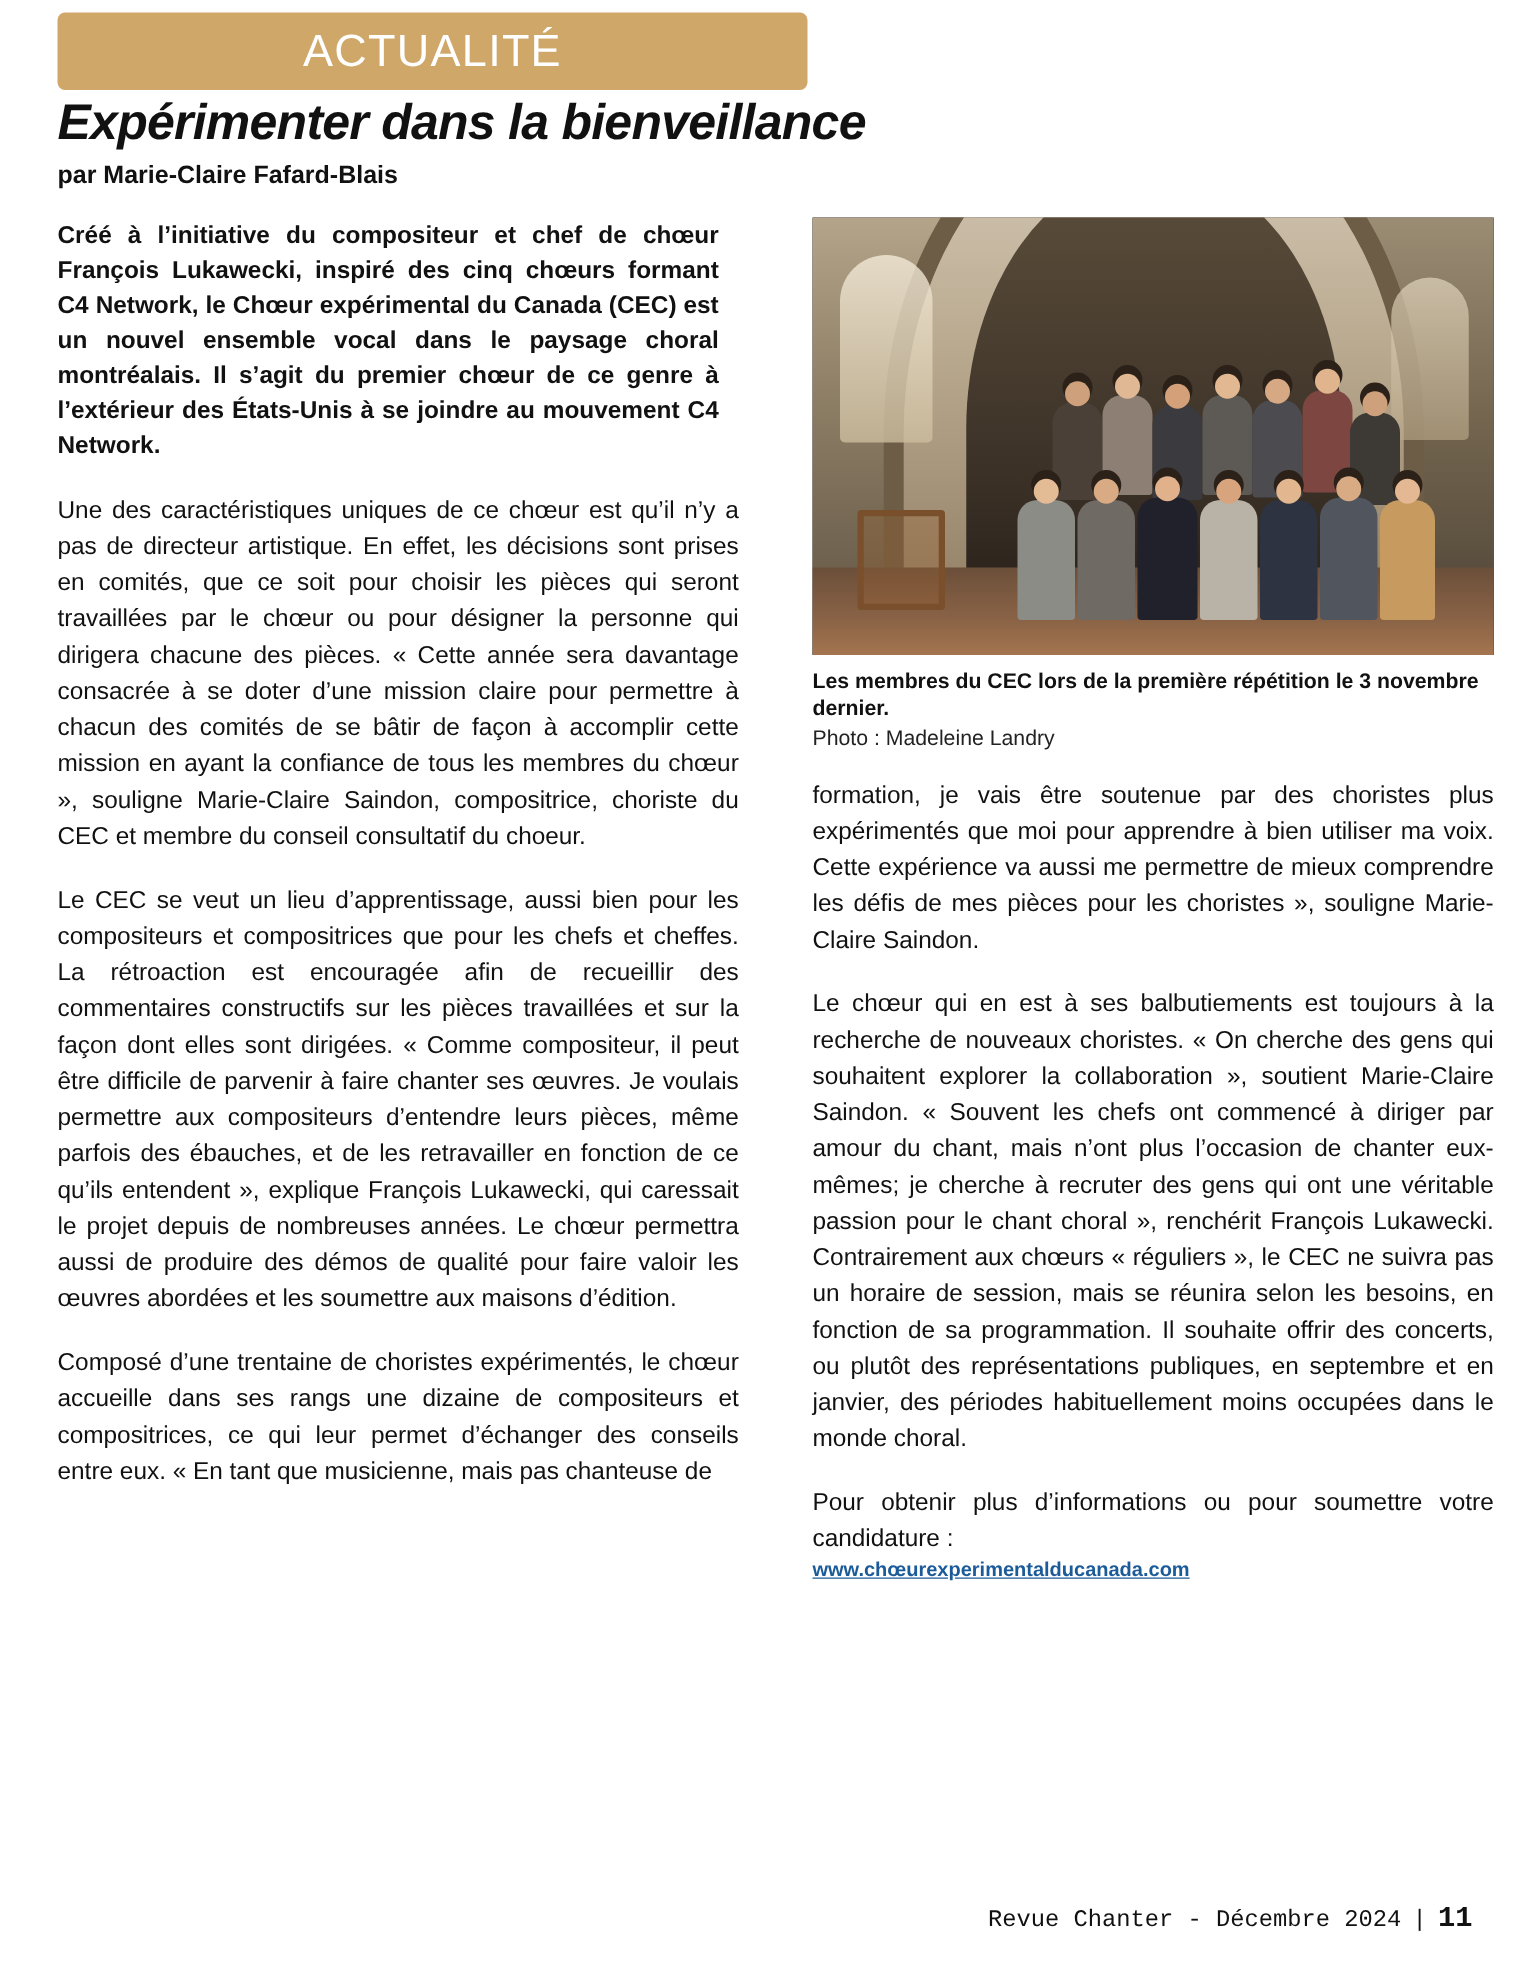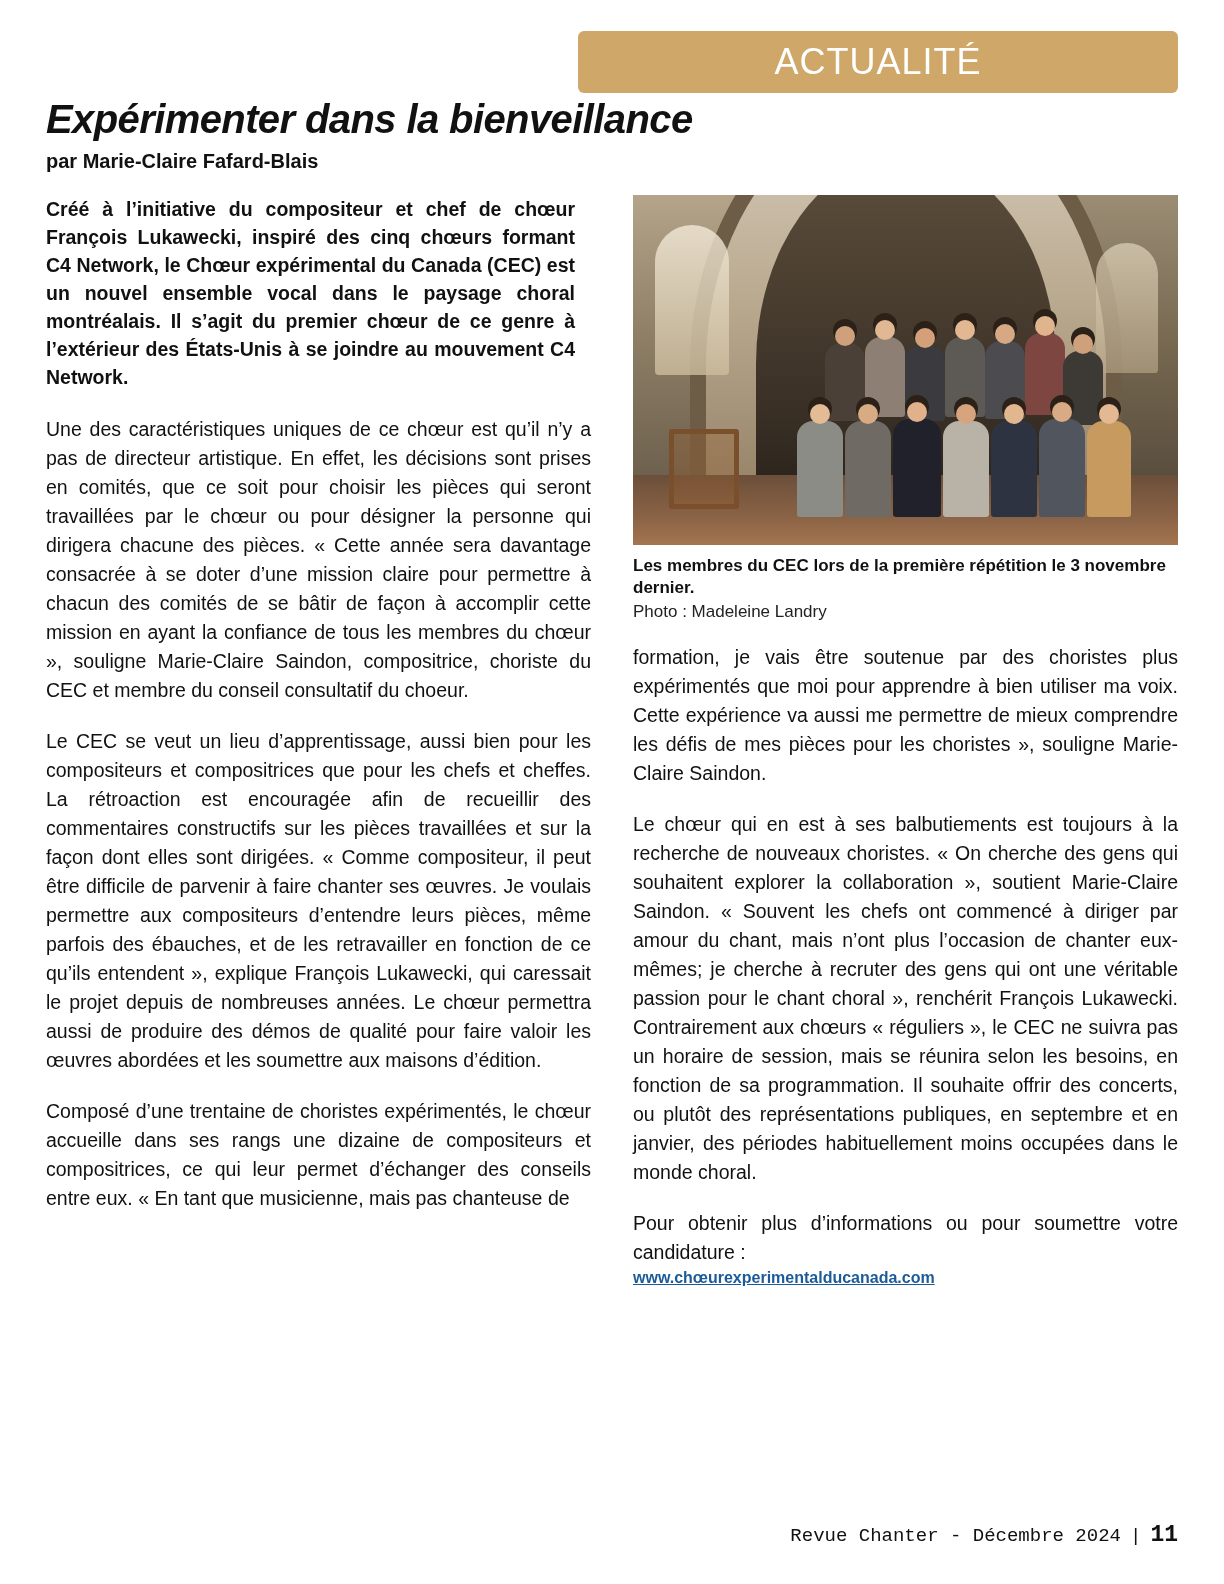--- a/index.html
+++ b/index.html
@@ -19,22 +19,22 @@
     width: 1224px;
     height: 1584px;
     position: relative;
     box-sizing: border-box;
     padding: 0 46px;
   }
 
   
   .banner-wrap {
     display: flex;
-    justify-content: flex-end;
-    padding-top: 31px;
+    justify-content: flex-start;
+    padding-top: 10px;
   }
   .banner {
     width: 600px;
     height: 62px;
     background: #cfa769;
     border-radius: 6px;
     display: flex;
     align-items: center;
     justify-content: center;
   }
@@ -73,21 +73,21 @@
     margin-top: 22px;
     position: relative;
     height: 1180px;
   }
   .col {
     position: absolute;
     top: 0;
     width: 545px;
   }
   .col-left { left: 0; }
-  .col-right { left: 587px; }
+  .col-right { left: 604px; }
 
   p.body {
     font-size: 19.5px;
     line-height: 29px;
     text-align: justify;
     margin: 0 0 22px 0;
     color: #111111;
   }
   p.lead {
     font-weight: bold;

